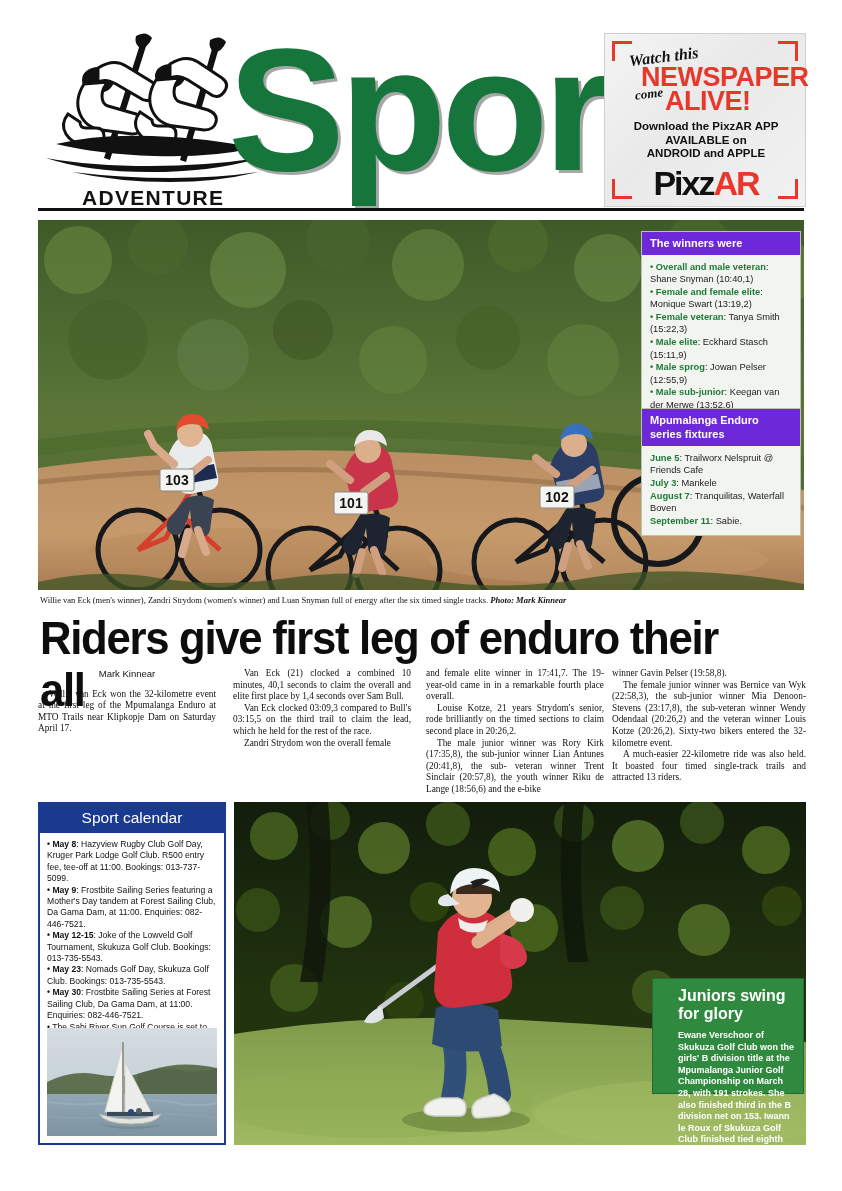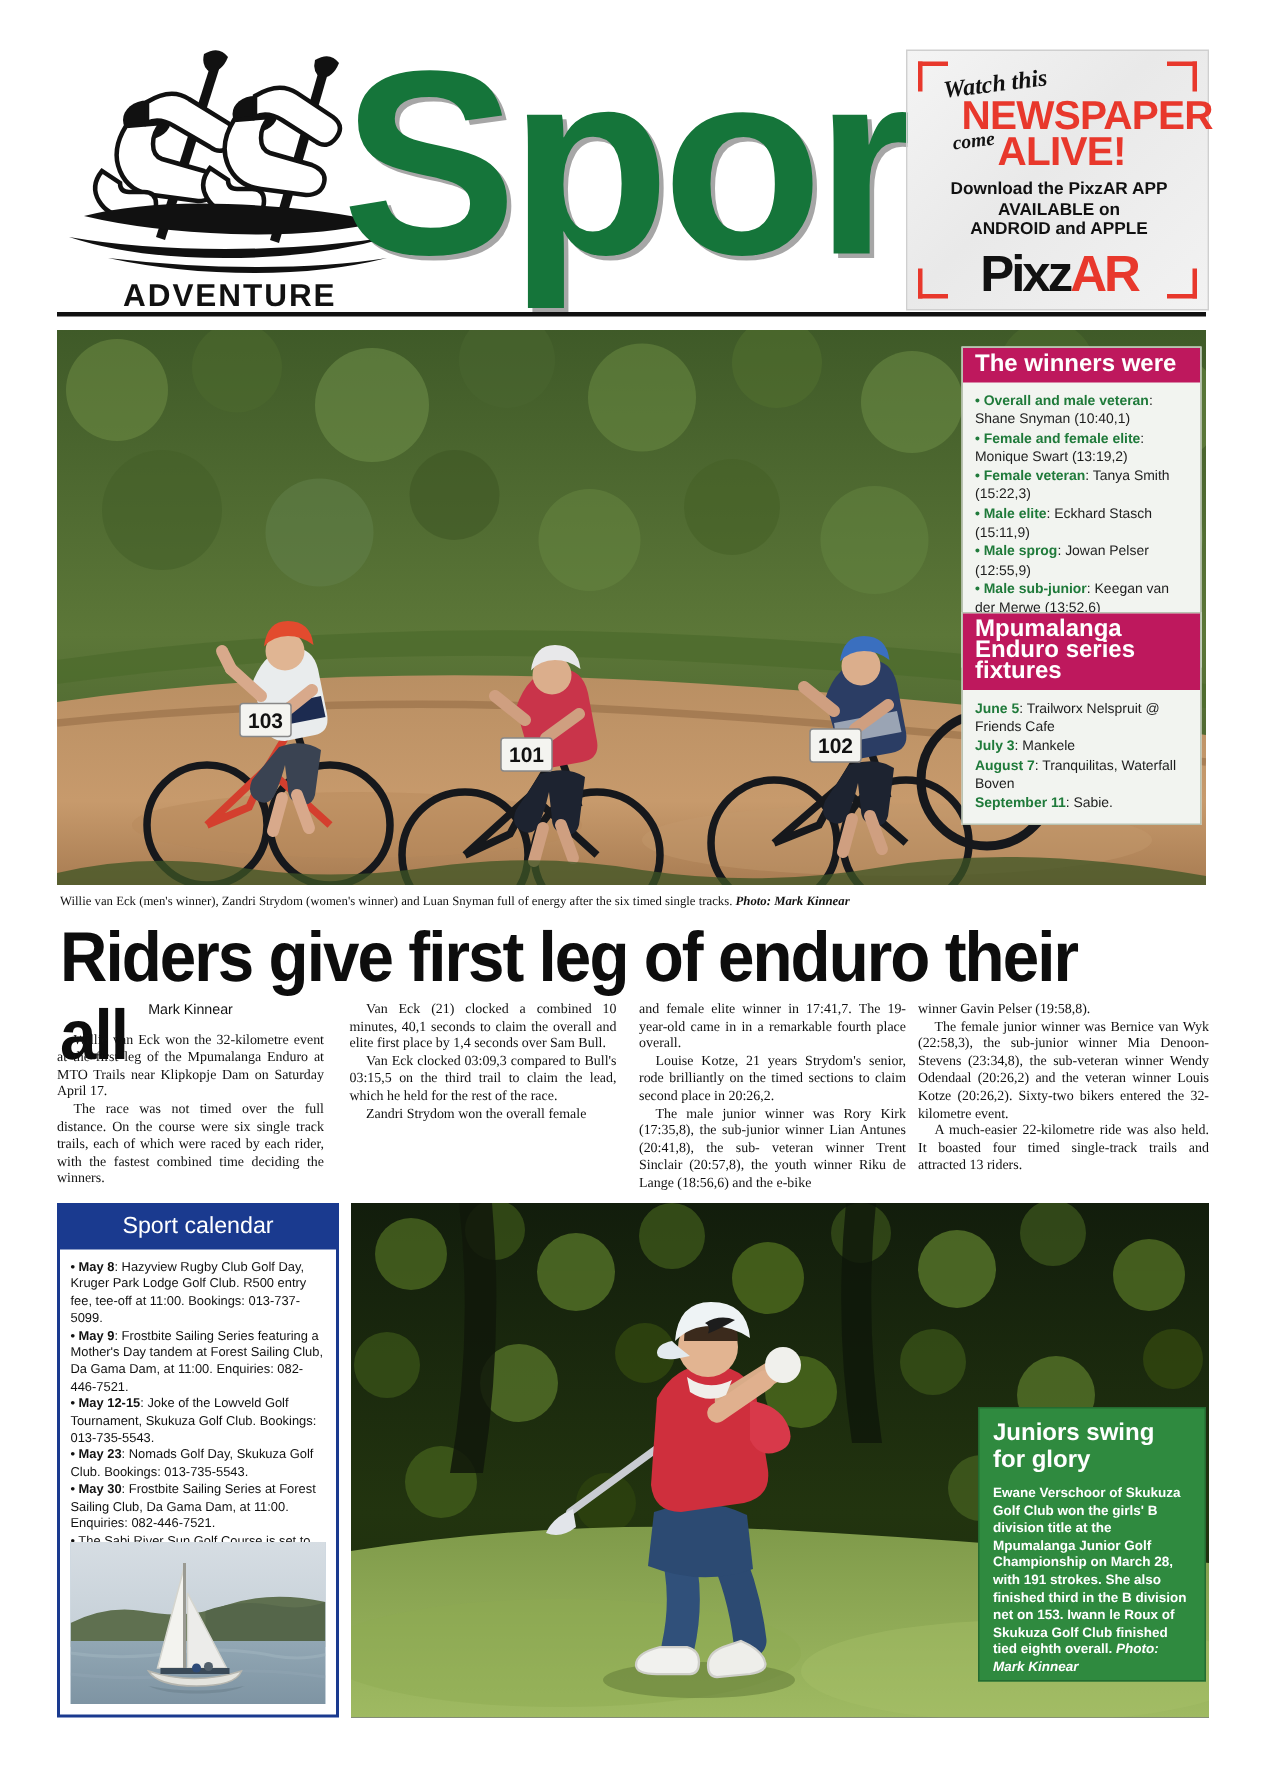--- a/index.html
+++ b/index.html
@@ -97,23 +97,23 @@
     font-family: Liberation Serif, serif; font-size: 8.5px; color: #111;
   }
   #hero-caption .credit { font-weight: 700; font-style: italic; }
 
   
   .green-box {
     position: absolute; background: #f2f4f0;
     border: 1px solid #b9c3b2;
   }
   .green-hdr {
-    background: #be185d; color: #ffffff;
+    background: #6d28d9; color: #ffffff;
     font-family: "Liberation Sans", sans-serif; font-weight: 700;
-    font-size: 16px; padding: 4px 8px 5px 8px; line-height: 14px;
+    font-size: 11px; padding: 4px 8px 5px 8px; line-height: 14px;
   }
   .green-body {
     font-family: "Liberation Sans", sans-serif; font-size: 9.3px;
     color: #1c1c1c; padding: 6px 12px 7px 8px; line-height: 12.3px;
   }
   .green-body .lbl { color: #1f7a3a; font-weight: 700; }
   .green-body .ln { margin: 0 0 0.5px 0; }
 
   #winners-box { left: 641px; top: 231px; width: 160px; }
   #fixtures-box { left: 641px; top: 408px; width: 160px; }
@@ -169,23 +169,23 @@
 
   
   #golf-photo {
     position: absolute; left: 234px; top: 802px; width: 572px; height: 343px;
     overflow: hidden; background: #1d2a12;
   }
   #golf-photo svg { display: block; }
 
   
   #juniors-box {
-    position: absolute; left: 652px; top: 938px; width: 152px; height: 183px;
+    position: absolute; left: 652px; top: 978px; width: 152px; height: 116px;
     background: #2f8a3f; border: 1px solid #246b31;
-    padding: 8px 9px 8px 9px;
+    padding: 8px 9px 8px 25px;
   }
   #juniors-title {
     font-family: "Liberation Sans", sans-serif; font-weight: 700;
     font-size: 16px; color: #ffffff; line-height: 18px; margin-bottom: 7px;
   }
   #juniors-body {
     font-family: "Liberation Sans", sans-serif; font-weight: 700;
     font-size: 9px; color: #ffffff; line-height: 11.6px;
   }
   #juniors-body .credit { font-style: italic; }
@@ -398,38 +398,37 @@
   <span class="credit">Photo: Mark Kinnear</span>
 </div>
 
 <div id="headline">Riders give first leg of enduro their all</div>
 
 <div id="article">
 
   <div class="col" id="col1">
     <p class="byline noindent">Mark Kinnear</p>
     <p>Willie van Eck won the 32-kilometre event at the first leg of the Mpumalanga Enduro at MTO Trails near Klipkopje Dam on Saturday April 17.</p>
-    <p>The race was not timed over the full distance. On the course were six single track trails, each of which were raced by each rider, with the fastest combined time deciding the winners.</p>
   </div>
 
   <div class="col" id="col2">
     <p>Van Eck (21) clocked a combined 10 minutes, 40,1 seconds to claim the overall and elite first place by 1,4 seconds over Sam Bull.</p>
     <p>Van Eck clocked 03:09,3 compared to Bull's 03:15,5 on the third trail to claim the lead, which he held for the rest of the race.</p>
     <p>Zandri Strydom won the overall female</p>
   </div>
 
   <div class="col" id="col3">
     <p class="noindent">and female elite winner in 17:41,7. The 19-year-old came in in a remarkable fourth place overall.</p>
     <p>Louise Kotze, 21 years Strydom's senior, rode brilliantly on the timed sections to claim second place in 20:26,2.</p>
     <p>The male junior winner was Rory Kirk (17:35,8), the sub-junior winner Lian Antunes (20:41,8), the sub- veteran winner Trent Sinclair (20:57,8), the youth winner Riku de Lange (18:56,6) and the e-bike</p>
   </div>
 
   <div class="col" id="col4">
     <p class="noindent">winner Gavin Pelser (19:58,8).</p>
-    <p>The female junior winner was Bernice van Wyk (22:58,3), the sub-junior winner Mia Denoon-Stevens (23:34,8), the sub-veteran winner Wendy Odendaal (20:26,2) and the veteran winner Louis Kotze (20:26,2). Sixty-two bikers entered the 32-kilometre event.</p>
+    <p>The female junior winner was Bernice van Wyk (22:58,3), the sub-junior winner Mia Denoon-Stevens (23:17,8), the sub-veteran winner Wendy Odendaal (20:26,2) and the veteran winner Louis Kotze (20:26,2). Sixty-two bikers entered the 32-kilometre event.</p>
     <p>A much-easier 22-kilometre ride was also held. It boasted four timed single-track trails and attracted 13 riders.</p>
   </div>
 </div>
 
 <div id="sport-calendar">
   <div id="calendar-hdr">Sport calendar</div>
   <div id="calendar-body">
     <div class="ev"><span class="d">• May 8</span><span>: Hazyview Rugby Club Golf Day, Kruger Park Lodge Golf Club. R500 entry fee, tee-off at 11:00. Bookings: 013-737-5099.</span></div>
     <div class="ev"><span class="d">• May 9</span><span>: Frostbite Sailing Series featuring a Mother's Day tandem at Forest Sailing Club, Da Gama Dam, at 11:00. Enquiries: 082-446-7521.</span></div>
     <div class="ev"><span class="d">• May 12-15</span><span>: Joke of the Lowveld Golf Tournament, Skukuza Golf Club. Bookings: 013-735-5543.</span></div>

